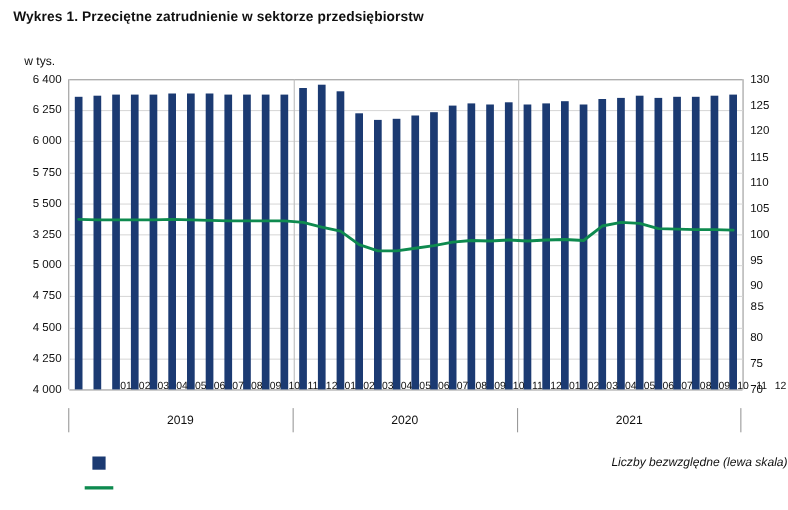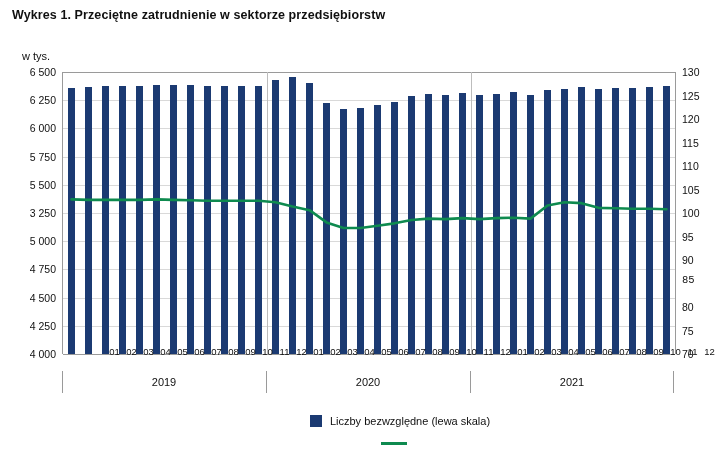--- a/index.html
+++ b/index.html
@@ -142,23 +142,24 @@
   }
   #legend {
     position: absolute;
     left: 0;
     top: 410px;
     width: 716px;
   }
   .legend-row {
     display: flex;
     align-items: center;
-    justify-content: center;
+    justify-content: space-between;
     padding-left: 84px;
     height: 22px;
+    font-style: italic;
   }
   .legend-swatch-bar {
     width: 12px;
     height: 12px;
     background: #1b3a72;
     margin-right: 8px;
     flex: 0 0 auto;
   }
   .legend-swatch-line {
     width: 26px;
@@ -199,21 +200,21 @@
         <div class="ylabel-left" style="top: 282px; margin-left: 20px;">4 000</div>
         <div class="ylabel-left" style="top: 253.8px;">4 250</div>
         <div class="ylabel-left" style="top: 225.6px;">4 500</div>
         <div class="ylabel-left" style="top: 197.4px;">4 750</div>
         <div class="ylabel-left" style="top: 169px; padding-left: 47px;">5 000</div>
         <div class="ylabel-left" style="top: 141px;">3 250</div>
         <div class="ylabel-left" style="top: 112.8px;">5 500</div>
         <div class="ylabel-left" style="top: 84.6px;">5 750</div>
         <div class="ylabel-left" style="top: 56.4px;">6 000</div>
         <div class="ylabel-left" style="top: 28.2px;">6 250</div>
-        <div class="ylabel-left" style="top: 0px;">6 500</div>
+        <div class="ylabel-left" style="top: 0px;">6 400</div>
       </div>
     <div id="ylabels-right">
         <div class="ylabel-right" style="top: 282px;">70</div>
         <div class="ylabel-right" style="top: 258.5px;">75</div>
         <div class="ylabel-right" style="top: 235px;">80</div>
         <div class="ylabel-right" style="top: 208px; font-family: Liberation Mono, monospace;">85</div>
         <div class="ylabel-right" style="top: 188px;">90</div>
         <div class="ylabel-right" style="top: 164.5px;">95</div>
         <div class="ylabel-right" style="top: 141px;">100</div>
         <div class="ylabel-right" style="top: 117.5px;">105</div>

